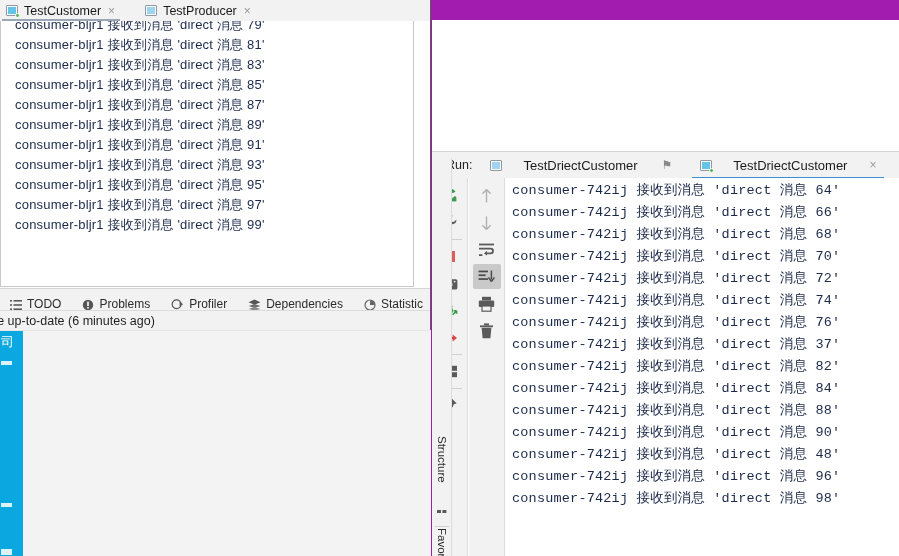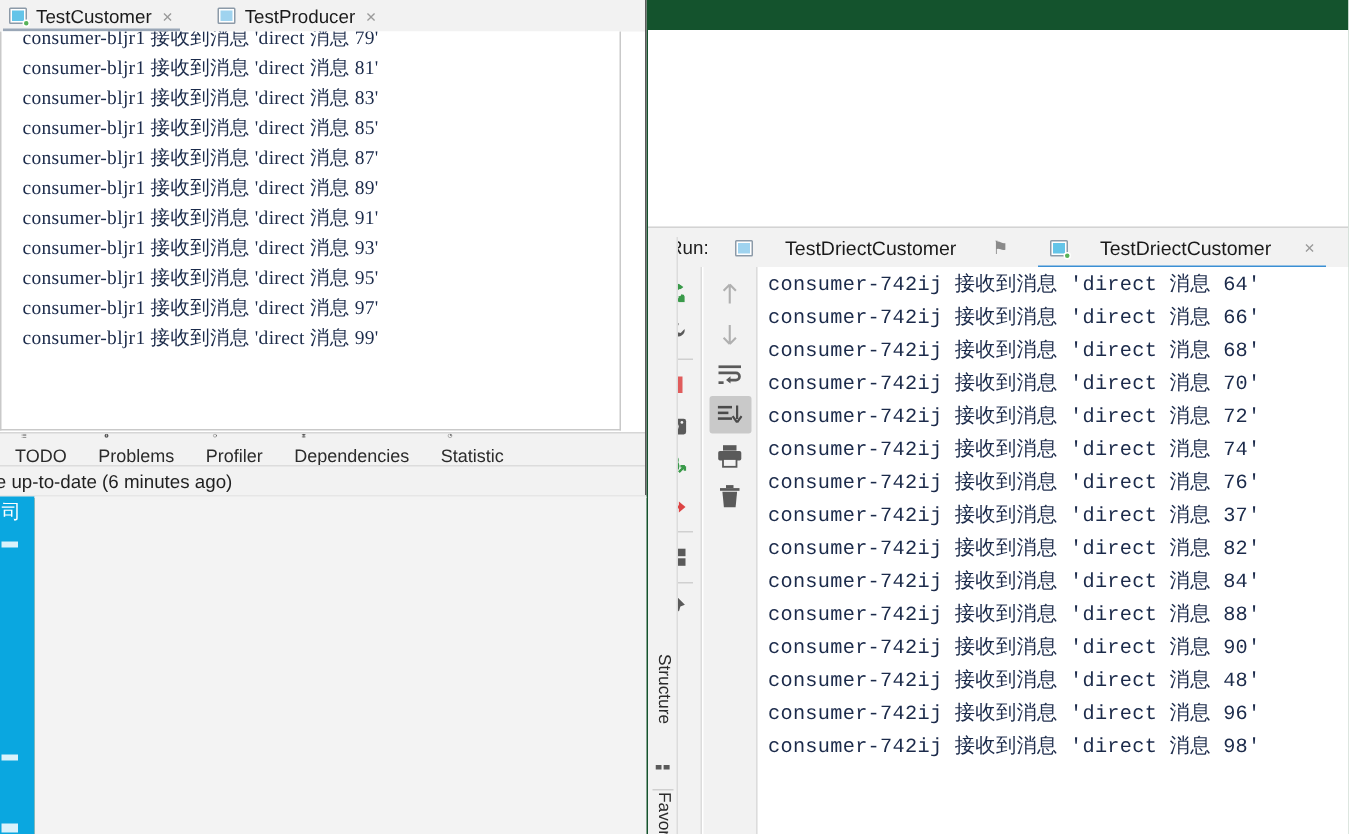--- a/index.html
+++ b/index.html
@@ -3,21 +3,21 @@
 <meta charset="utf-8">
 <style>
   * { box-sizing: border-box; }
   html, body {
     margin: 0; padding: 0;
     width: 899px; height: 556px;
     overflow: hidden;
     background: #ffffff;
     font-family: "Liberation Sans", sans-serif;
   }
-  #root { position: relative; width: 899px; height: 556px; background: #14532d; }
+  #root { position: relative; width: 899px; height: 556px; background: #a21caf; }
 
   
   #left-window {
     position: absolute; left: 0; top: 0; width: 431px; height: 330px;
     background: #ffffff;
     border-right: 1px solid #5a5a5a;
     overflow: hidden;
   }
   #left-tabstrip {
     position: absolute; left: 0; top: 0; width: 431px; height: 21px;
@@ -54,32 +54,32 @@
     position: absolute; left: 0; top: 21px; width: 414px; height: 266px;
     background: #ffffff;
     border-left: 1px solid #c9c9c9;
     border-right: 1px solid #c9c9c9;
     border-bottom: 1px solid #c9c9c9;
     overflow: hidden;
   }
   #left-console .lines { position: absolute; left: 14px; top: -6px; }
   .cline {
     height: 20px; line-height: 20px;
-    font-family: Liberation Serif, serif;
+    font-family: Liberation Sans, sans-serif;
     font-size: 13px; color: #1b2a4a; white-space: nowrap; letter-spacing: 0.2px;
   }
 
   #left-toolwindow-bar {
     position: absolute; left: 0; top: 288px; width: 431px; height: 22px;
     background: #f2f2f2; border-top: 1px solid #d6d6d6;
     display: flex; align-items: center; overflow: hidden;
   }
   .tw-item {
-    display: flex; align-items: flex-start; gap: 5px; height: 22px;
-    padding: 0 11px 0 10px; font-size: 12px; color: #2b2b2b; white-space: nowrap; flex-direction: column;
+    display: flex; align-items: flex-end; gap: 5px; height: 22px;
+    padding: 0 11px 0 10px; font-size: 12px; color: #2b2b2b; white-space: nowrap;
   }
   #left-statusbar {
     position: absolute; left: 0; top: 310px; width: 431px; height: 20px;
     background: #f2f2f2; border-top: 1px solid #dcdcdc;
     display: flex; align-items: center; overflow: hidden;
   }
   #left-statusbar .sb-text {
     font-size: 12.5px; color: #1f1f1f; white-space: nowrap; margin-left: -7px;
   }
 

